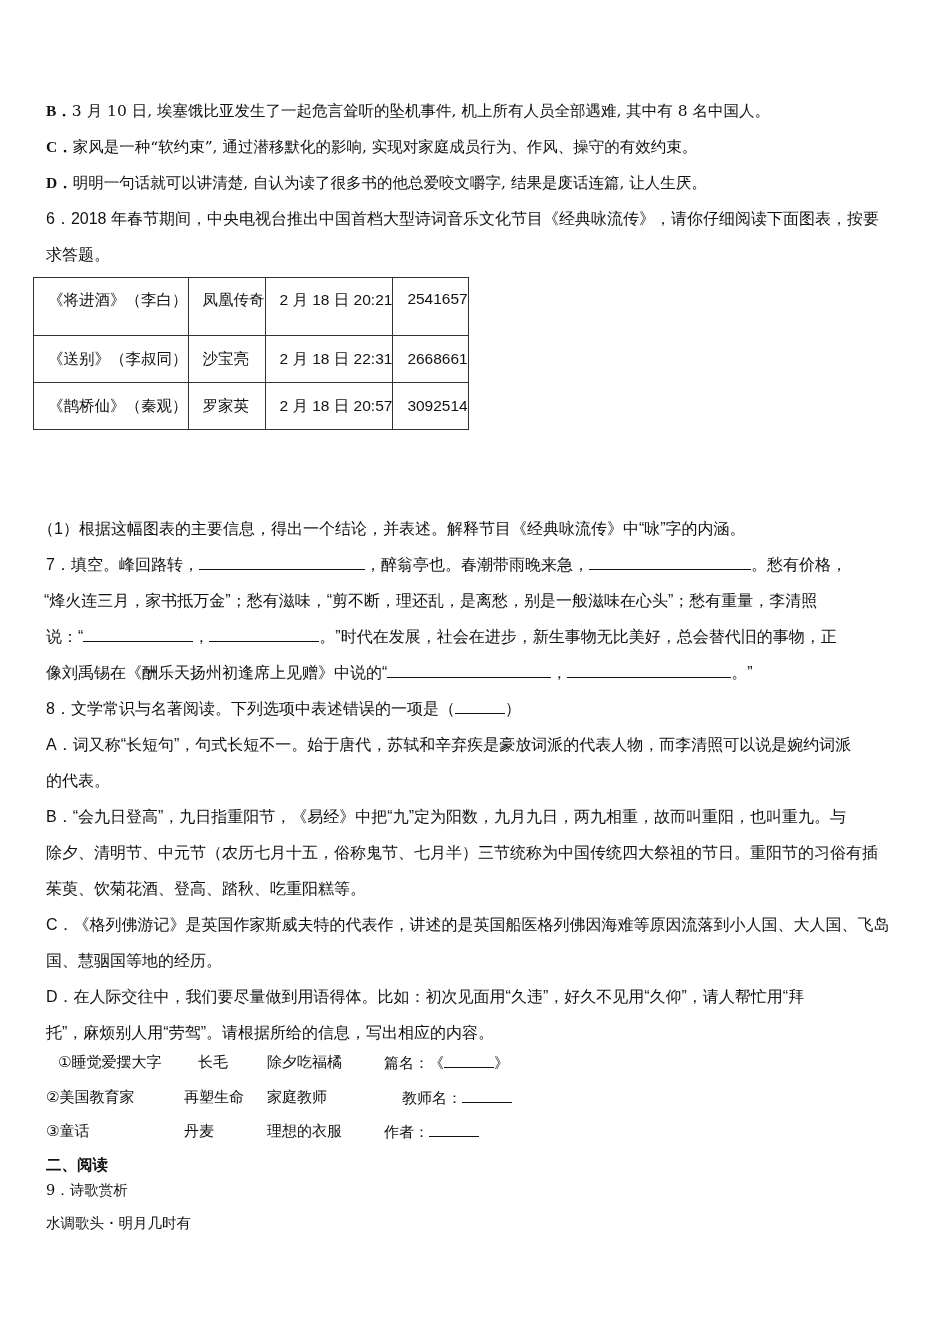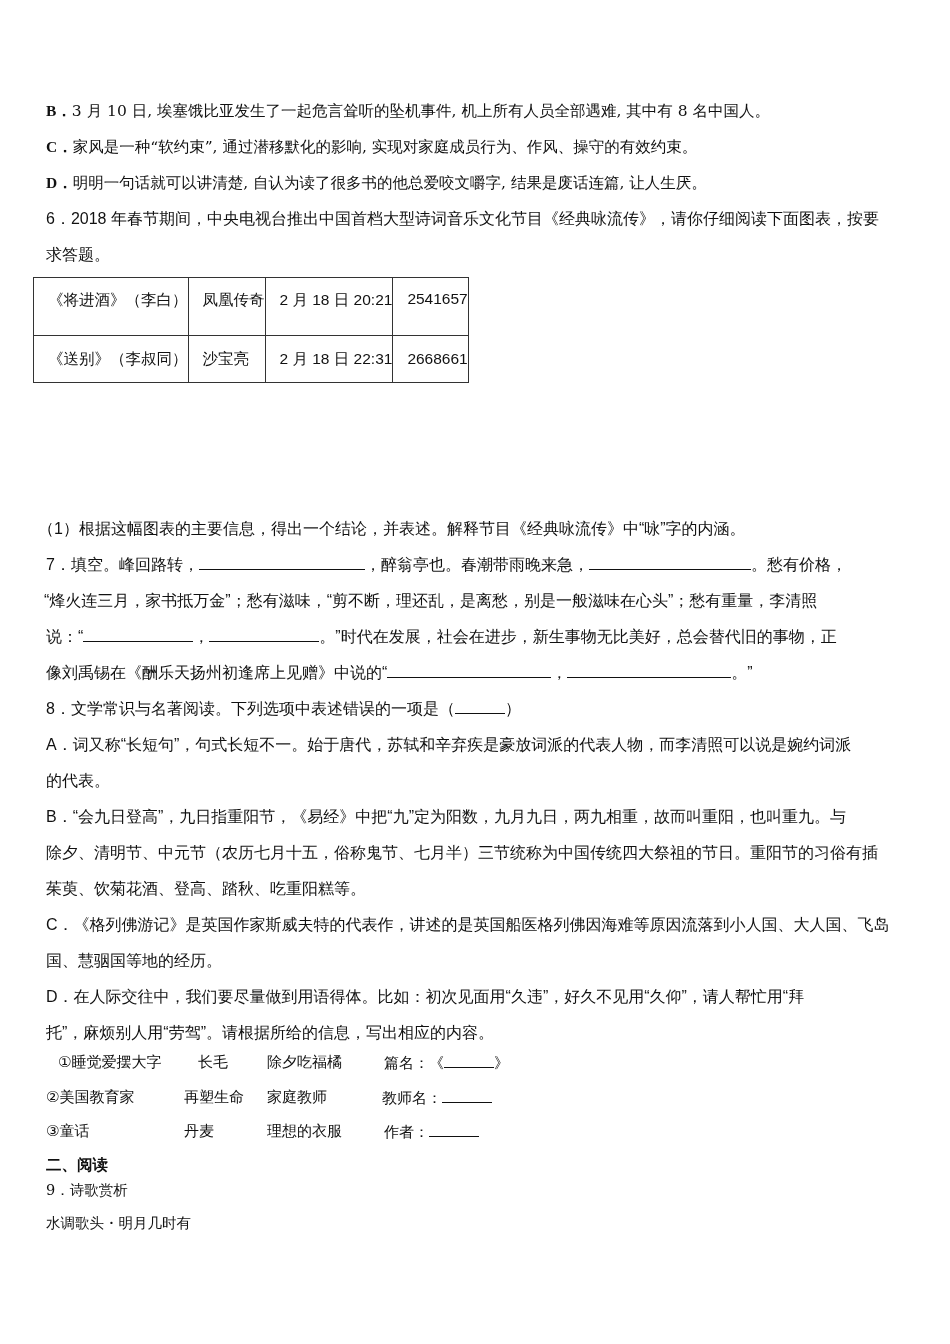--- a/index.html
+++ b/index.html
@@ -42,20 +42,26 @@
     <td>凤凰传奇</td>
     <td>2 月 18 日 20:21</td>
     <td>2541657</td>
   </tr>
   <tr>
     <td>《送别》（李叔同）</td>
     <td>沙宝亮</td>
     <td>2 月 18 日 22:31</td>
     <td>2668661</td>
   </tr>
+  <tr>
+    <td>《鹊桥仙》（秦观）</td>
+    <td>罗家英</td>
+    <td>2 月 18 日 20:57</td>
+    <td>3092514</td>
+  </tr>
 </tbody>
   </table>
 
 <div class="line narrow" style="top:519px; left:38px;">（1）根据这幅图表的主要信息，得出一个结论，并表述。解释节目《经典咏流传》中“咏”字的内涵。</div>
 
 <div class="line narrow" style="top:555px;">
   <span>7．填空。峰回路转，</span><span class="blank" style="width:166px;"></span><span>，醉翁亭也。春潮带雨晚来急，</span><span class="blank" style="width:162px;"></span><span>。愁有价格，</span>
 </div>
 <div class="line narrow" style="top:591px; left:44px;">“烽火连三月，家书抵万金”；愁有滋味，“剪不断，理还乱，是离愁，别是一般滋味在心头”；愁有重量，李清照</div>
 <div class="line narrow" style="top:627px;">
@@ -82,21 +88,21 @@
   <div class="row" style="top:0;">
     <span class="c" style="left:12px;">①睡觉爱摆大字</span>
     <span class="c" style="left:138px;margin-left:14px;">长毛</span>
     <span class="c" style="left:221px;">除夕吃福橘</span>
     <span class="c" style="left:338px;"><span>篇名：《</span><span class="blank" style="width:50px;"></span><span>》</span></span>
   </div>
   <div class="row" style="top:35px;">
     <span class="c" style="left:0;">②美国教育家</span>
     <span class="c" style="left:138px;">再塑生命</span>
     <span class="c" style="left:221px;">家庭教师</span>
-    <span class="c" style="left:336px;"><span>教师名：</span><span class="blank" style="width:50px;"></span></span>
+    <span class="c" style="left:356px;"><span>教师名：</span><span class="blank" style="width:50px;"></span></span>
   </div>
   <div class="row" style="top:69px;">
     <span class="c" style="left:0;">③童话</span>
     <span class="c" style="left:138px;">丹麦</span>
     <span class="c" style="left:221px;">理想的衣服</span>
     <span class="c" style="left:338px;"><span>作者：</span><span class="blank" style="width:50px;"></span></span>
   </div>
 </div>
 
 <div class="line section" style="top:1155px;">二、阅读</div>

